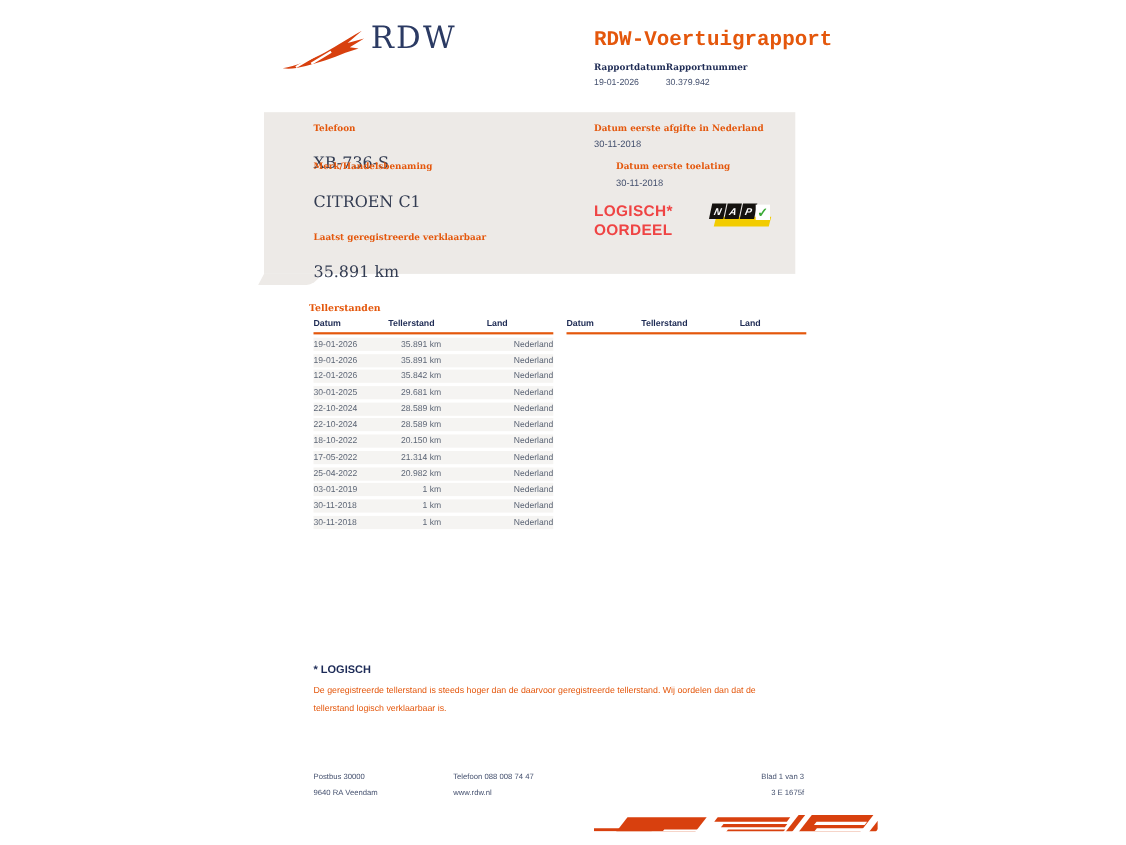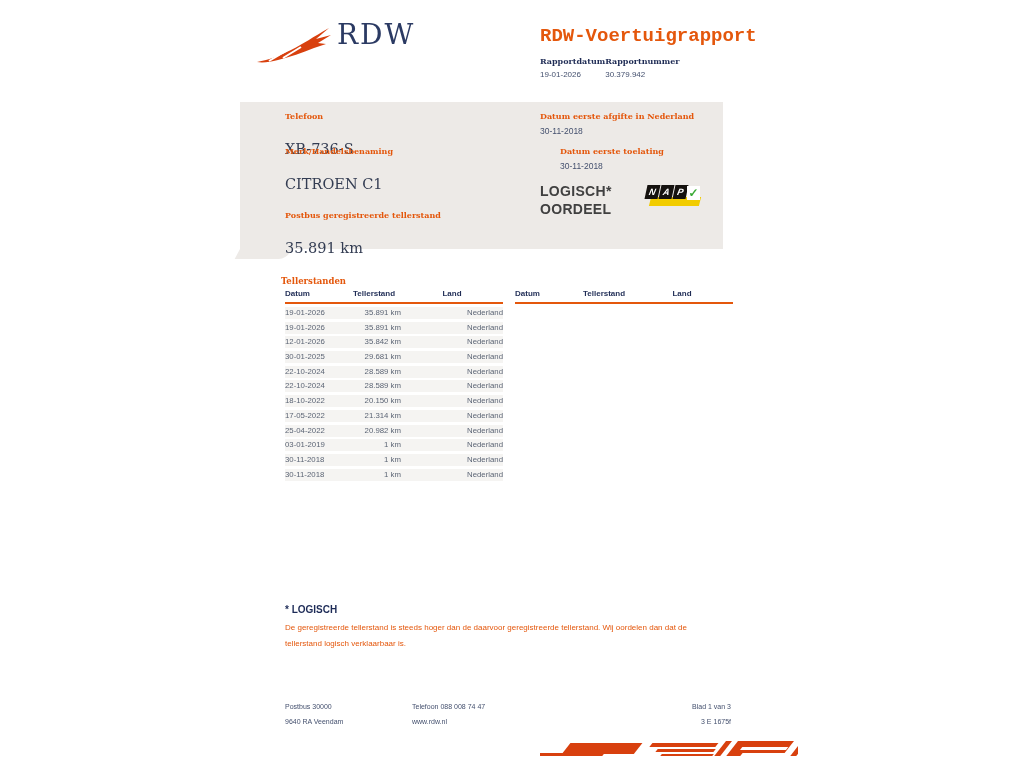--- a/index.html
+++ b/index.html
@@ -20,21 +20,21 @@
 
   
   .panel{position:absolute;left:240px;top:102px;width:483px;height:147px;background:#edeae7;}
   .panel-tab{position:absolute;left:240px;top:249px;width:52px;height:10px;background:#edeae7;
              border-bottom-right-radius:8px;transform:skewX(-28deg);transform-origin:top left;}
   .field{position:absolute;}
   .field-label{font-family:"DejaVu Serif", serif;font-weight:bold;font-size:8px;color:#e4570c;}
   .field-value-big{font-family:"DejaVu Serif", serif;font-size:14.5px;color:#333c52;margin-top:20px;}
   .field-value-small{font-size:8.5px;color:#44506e;margin-top:5px;}
   .oordeel{position:absolute;left:300px;top:80px;font-weight:bold;font-size:14px;
-           color:#404040;line-height:18px;letter-spacing:.3px;}
+           color:#ef4444;line-height:18px;letter-spacing:.3px;}
 
   
   .nap{position:absolute;left:406px;top:82px;width:56px;height:26px;}
   .nap-bar{position:absolute;left:4px;top:13px;width:50px;height:9px;background:#f2cc00;
            transform:skewX(-14deg);}
   .nap-tile{position:absolute;top:1px;width:13px;height:14px;background:#15120f;
             transform:skewX(-12deg);color:#fff;font-weight:bold;font-style:italic;
             font-size:9px;line-height:14px;text-align:center;}
   .nap-check{position:absolute;left:41px;top:2px;width:13px;height:14px;background:#ffffff;
              color:#3aaa35;font-weight:bold;font-size:12px;line-height:14px;text-align:center;}
@@ -100,21 +100,21 @@
 
   <div class="field" style="left:285px;top:111px;">
     <div class="field-label">Telefoon</div>
     <div class="field-value-big">XB-736-S</div>
   </div>
   <div class="field" style="left:285px;top:146px;">
     <div class="field-label">Merk/Handelsbenaming</div>
     <div class="field-value-big">CITROEN C1</div>
   </div>
   <div class="field" style="left:285px;top:210px;">
-    <div class="field-label">Postbus geregistreerde tellerstand</div>
+    <div class="field-label">Laatst geregistreerde verklaarbaar</div>
     <div class="field-value-big">35.891 km</div>
   </div>
   <div class="field" style="left:540px;top:111px;">
     <div class="field-label">Datum eerste afgifte in Nederland</div>
     <div class="field-value-small">30-11-2018</div>
   </div>
   <div class="field" style="left:540px;top:146px;margin-left:20px;">
     <div class="field-label">Datum eerste toelating</div>
     <div class="field-value-small">30-11-2018</div>
   </div>

